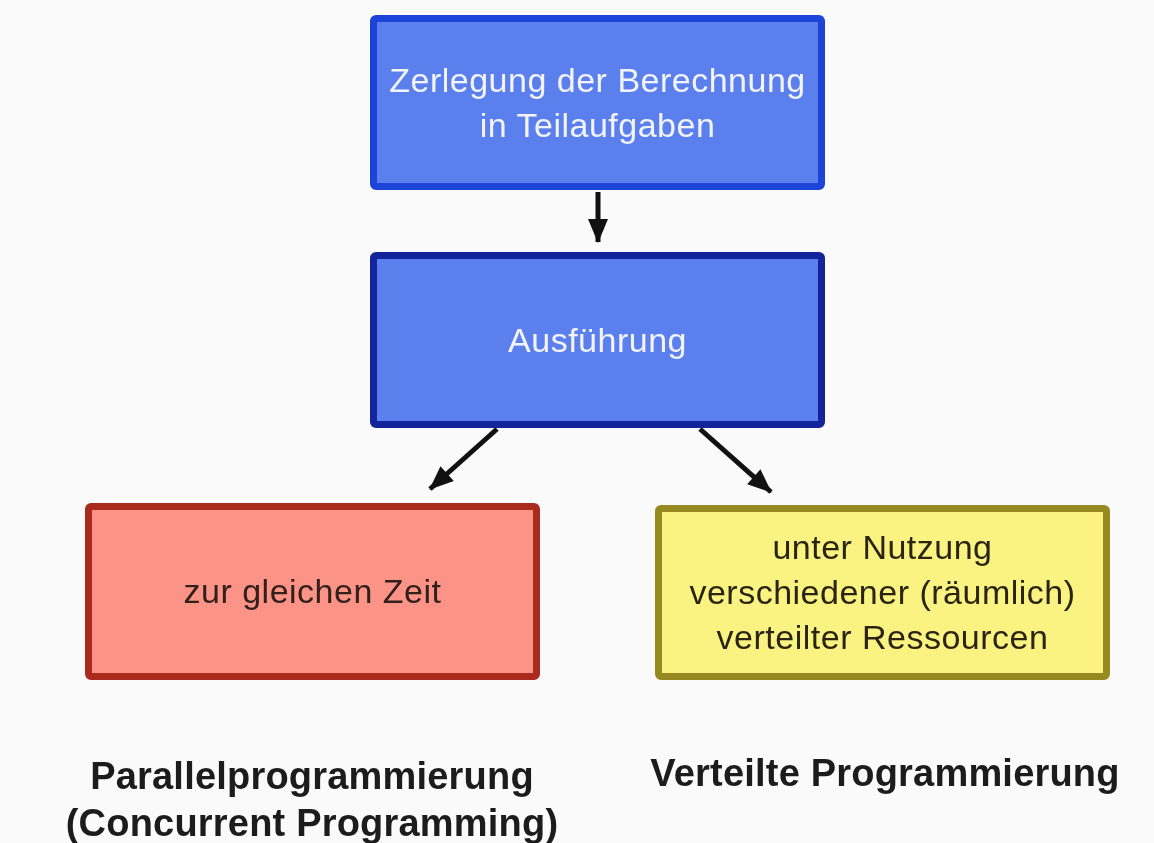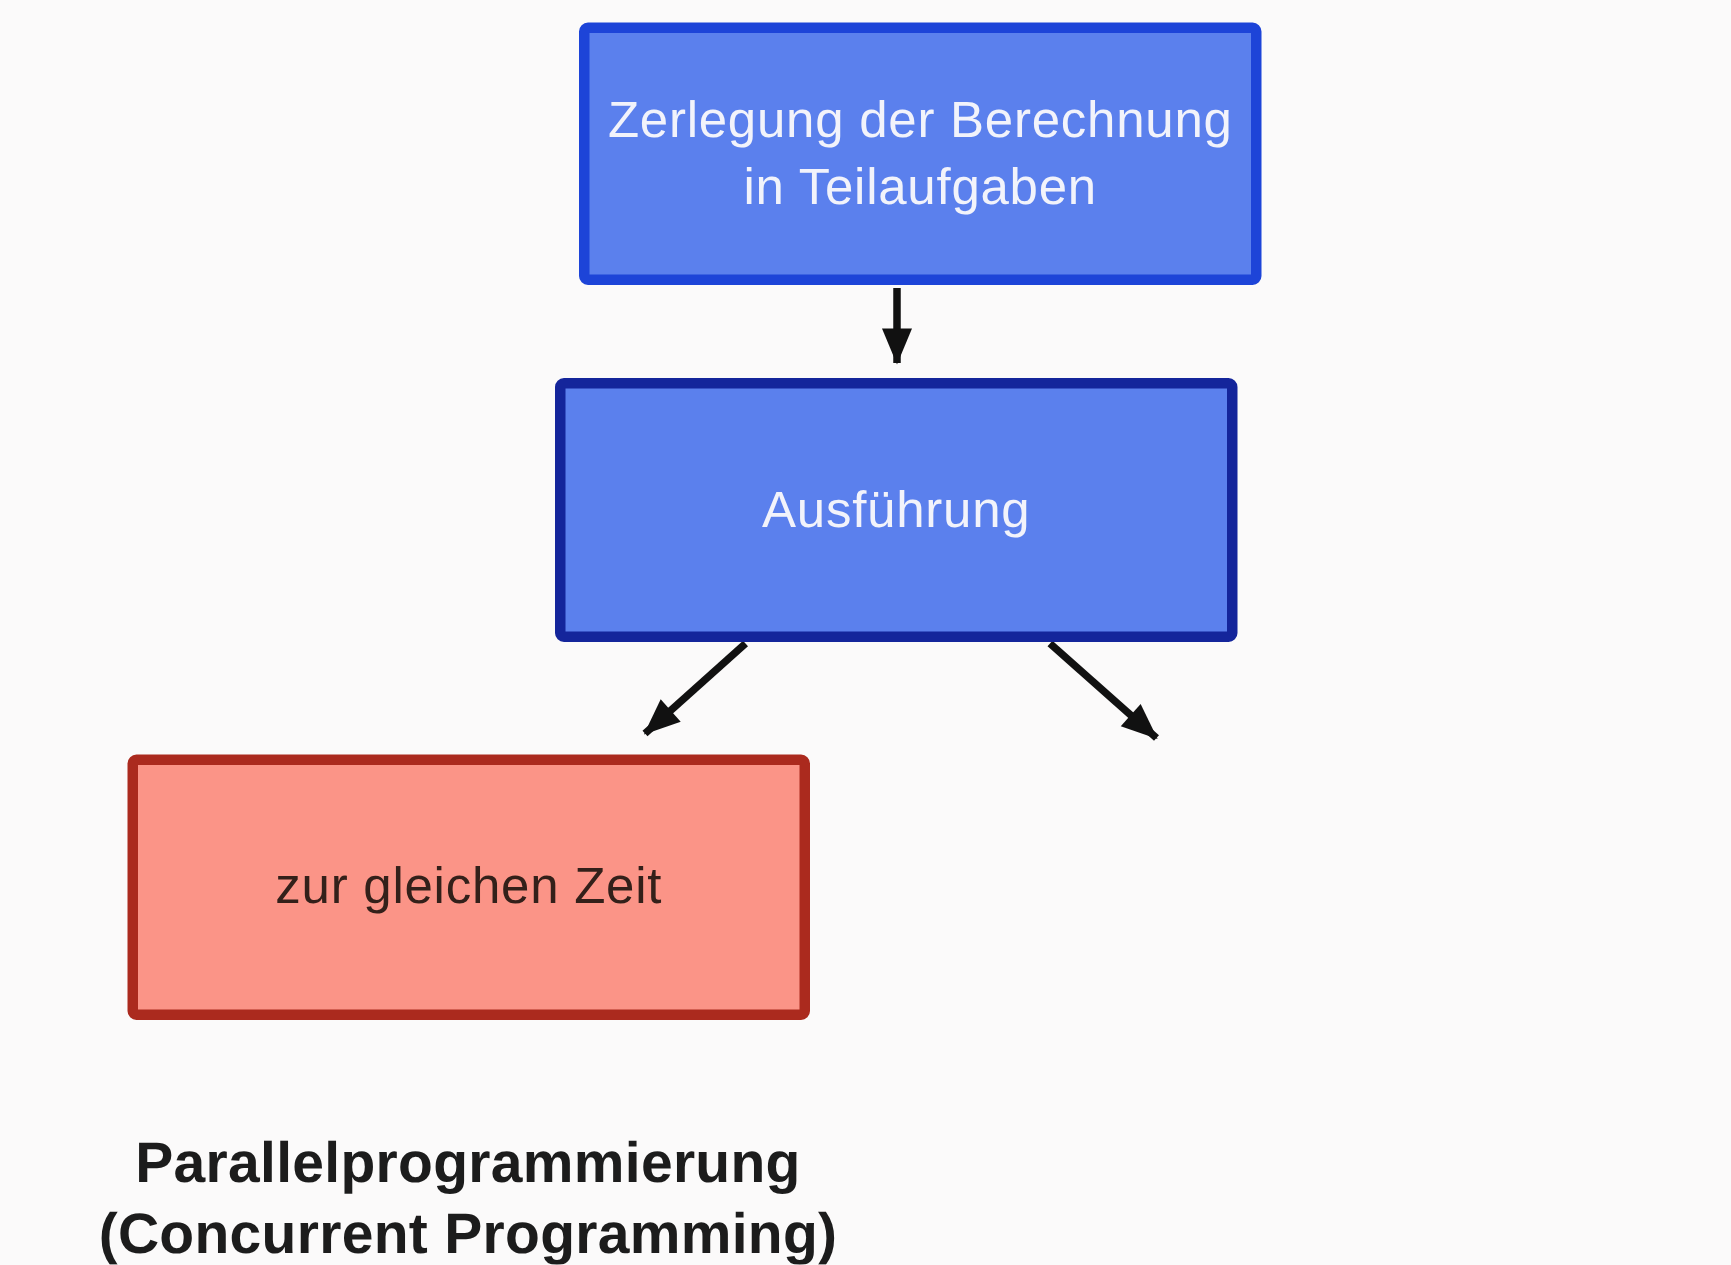--- a/index.html
+++ b/index.html
@@ -44,21 +44,21 @@
     justify-content: center;
     text-align: center;
   }
   .node-label {
     white-space: pre-line;
     font-size: 34px;
     line-height: 45px;
     letter-spacing: 0.5px;
   }
   .node-decomposition {
-    left: 386px;
+    left: 370px;
     top: 15px;
     width: 455px;
     height: 175px;
     background: var(--blue-fill, #5b80ed);
     border: 7px solid var(--blue-border-top, #1d44d8);
     color: var(--box-text-light, #f2f3fb);
     justify-content: center;
   }
   .node-execution {
     left: 370px;
@@ -130,18 +130,24 @@
   </div>
 
   <div class="node node-execution">
     <span class="node-label">Ausführung</span>
   </div>
 
   <div class="node node-same-time">
     <span class="node-label">zur gleichen Zeit</span>
   </div>
 
+  <div class="node node-distributed">
+    <span class="node-label">unter Nutzung
+verschiedener (räumlich)
+verteilter Ressourcen</span>
+  </div>
 
   <div class="caption caption-left">Parallelprogrammierung
 (Concurrent Programming)</div>
 
+  <div class="caption caption-right">Verteilte Programmierung</div>
 
 </div>
 
 </body></html>

